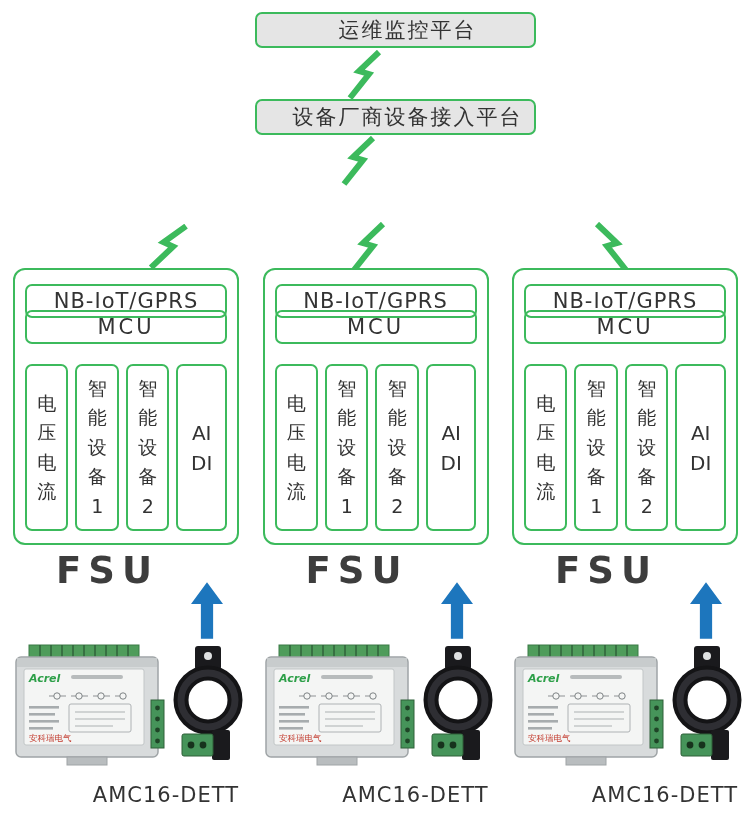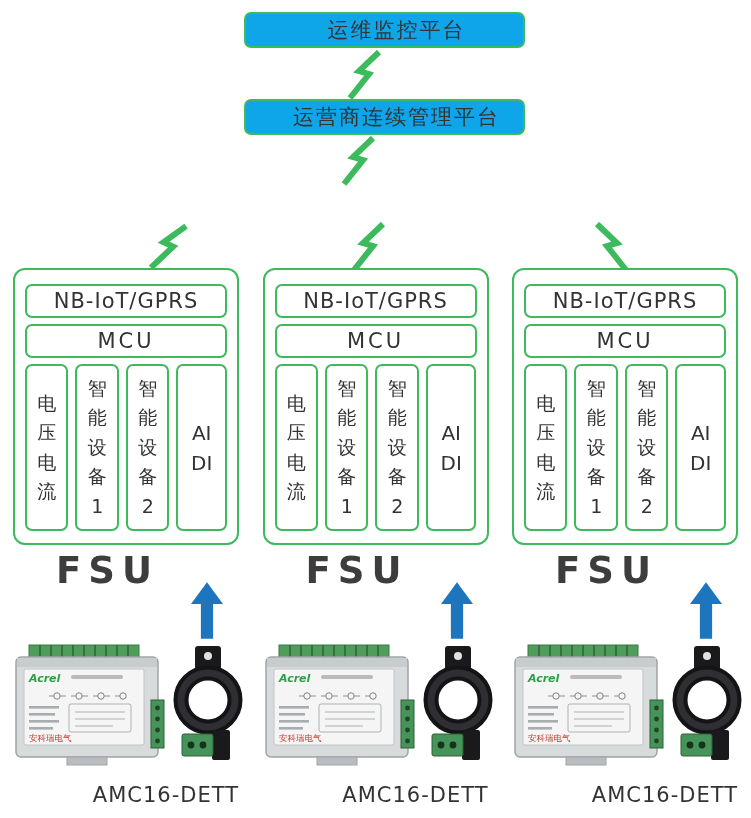--- a/index.html
+++ b/index.html
@@ -2,21 +2,21 @@
 <html><head>
 <meta charset="utf-8">
 <style>
   :root{ --green:#3cba5c; --blue:#1d76bd; --ink:#333333; }
   html,body{ margin:0; padding:0; }
   body{ width:751px; height:818px; background:#ffffff;
         font-family:"DejaVu Sans","Liberation Sans",sans-serif; }
   .stage{ position:relative; width:751px; height:818px; background:#fff; overflow:hidden; }
 
   
-  .pbox{ position:absolute; left:244px; width:281px; height:36px; background:#0ea5e9;
+  .pbox{ position:absolute; left:255px; width:281px; height:36px; background:#e5e5e5;
          border:2px solid var(--green); border-radius:7px; box-sizing:border-box;
          display:flex; align-items:center; justify-content:center;
          font-size:21px; color:var(--ink); letter-spacing:2px;padding-left:24px; }
   #pbox-1{ top:12px; } #pbox-2{ top:99px; } #pbox-3{ top:182px; }
 
   
   .bolt{ position:absolute; width:38px; height:50px; }
   .bolt polyline{ fill:none; stroke:var(--green); stroke-width:6; stroke-linejoin:miter; }
   #bolt-1{ left:346px; top:50px; }
   #bolt-2{ left:340px; top:136px; }
@@ -28,21 +28,21 @@
   .units-row{ position:absolute; top:268px; left:0; width:751px; height:550px;
               display:flex; justify-content:space-between; padding:0 13px; box-sizing:border-box; }
   .unit{ position:relative; width:226px; height:550px; flex:0 0 226px; }
   .fsu-box{ position:absolute; top:0; left:0; width:226px; height:277px;
             border:2px solid var(--green); border-radius:12px; background:#fff; box-sizing:border-box; }
   .inner-box{ position:absolute; left:10px; right:10px; height:34px;
               border:2px solid var(--green); border-radius:7px; box-sizing:border-box;
               display:flex; align-items:center; justify-content:center;
               font-size:21px; color:var(--ink);text-align:right; }
   .inner-box.radio{ top:14px; letter-spacing:1px; }
-  .inner-box.mcu{ top:54px; letter-spacing:3px; }
+  .inner-box.mcu{ top:40px; letter-spacing:3px; }
   .fsu-cols{ position:absolute; left:10px; right:10px; top:94px; bottom:12px; display:flex; gap:7px; }
   .fsu-col{ flex:1 1 0; border:2px solid var(--green); border-radius:7px; box-sizing:border-box;
             display:flex; align-items:center; justify-content:center; text-align:center;
             font-size:19px; line-height:1.55; color:var(--ink); white-space:pre-line; }
   .fsu-col.wide{ flex:1.18 1 0; font-size:20px; line-height:1.5; }
   .fsu-label{ position:absolute; top:281px; left:12px; width:165px; text-align:center;
               font-size:37px; font-weight:bold; letter-spacing:7px; color:#3d3d3d; }
   .up-arrow{ position:absolute; top:313px; left:178px; width:32px; height:59px; }
   .up-arrow polygon{ fill:var(--blue); }
   .device{ position:absolute; top:372px; left:0; width:234px; height:130px; overflow:visible; }
@@ -53,21 +53,21 @@
 </style>
 </head>
 <body>
 
 <div class="stage">
 
   <div class="pbox" id="pbox-1">运维监控平台</div>
   <svg class="bolt" id="bolt-1" viewBox="0 0 38 50">
       <polyline points="33,2 13,21 23,24 4,48"></polyline>
     </svg>
-  <div class="pbox" id="pbox-2">运营商连续管理平台</div>
+  <div class="pbox" id="pbox-2">设备厂商设备接入平台</div>
   <svg class="bolt" id="bolt-2" viewBox="0 0 38 50">
       <polyline points="33,2 13,21 23,24 4,48"></polyline>
     </svg>
 
   <svg class="bolt" id="bolt-l" viewBox="0 0 38 50">
       <polyline points="33,2 13,21 23,24 4,48"></polyline>
     </svg>
   <svg class="bolt" id="bolt-m" viewBox="0 0 38 50">
       <polyline points="33,2 13,21 23,24 4,48"></polyline>
     </svg>

